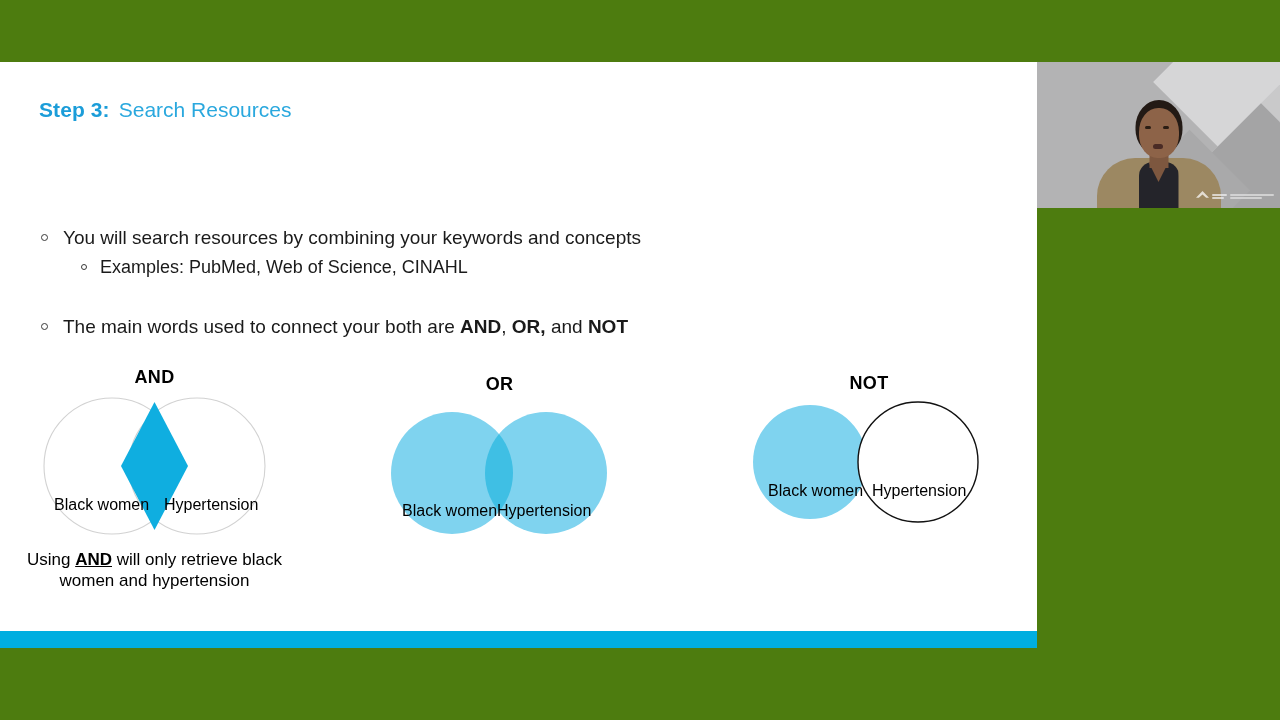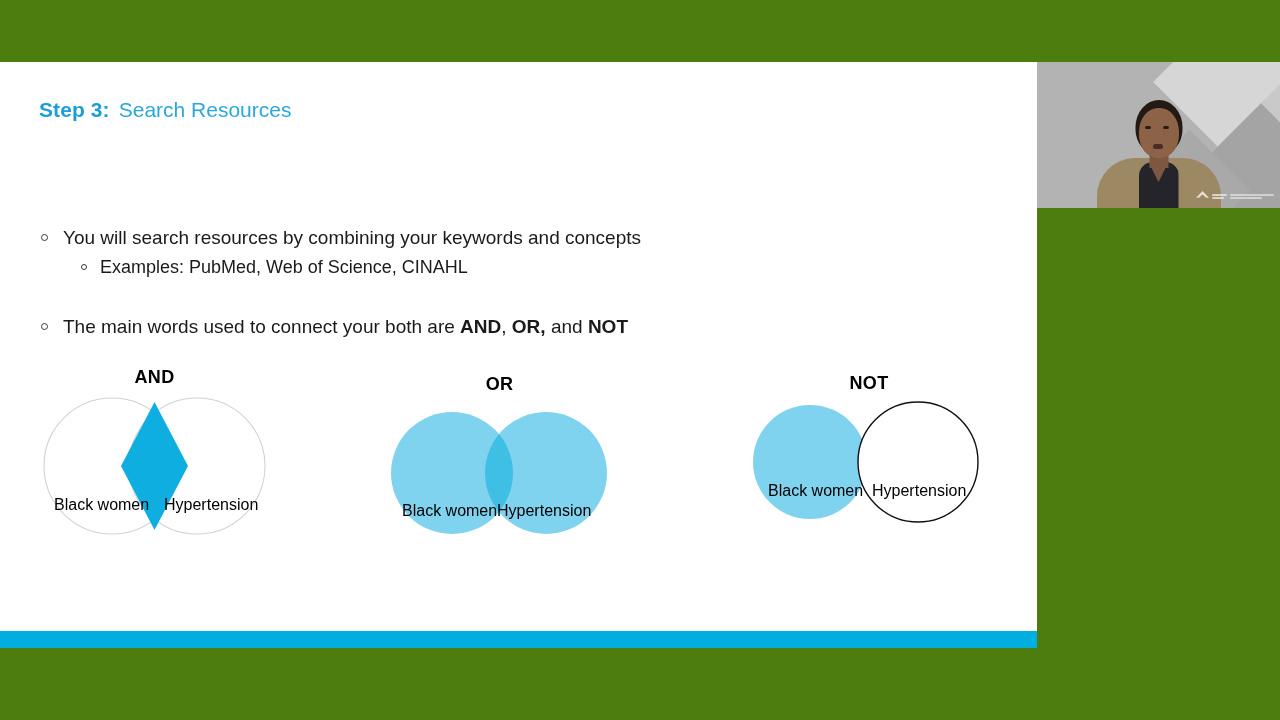--- a/index.html
+++ b/index.html
@@ -343,20 +343,21 @@
       <div class="venn-heading">AND</div>
       <div class="venn-canvas">
         <svg class="venn-svg" width="265" height="140" viewBox="0 0 265 140">
           <circle cx="90" cy="70" r="68" fill="#ffffff" stroke="#d2d2d2" stroke-width="1.1"></circle>
           <circle cx="175" cy="70" r="68" fill="#ffffff" stroke="#d2d2d2" stroke-width="1.1"></circle>
           <polygon points="132.5,6 166,70 132.5,134 99,70" fill="#0FAEE0"></polygon>
         </svg>
         <span class="venn-label" id="and-label-left">Black women</span>
         <span class="venn-label" id="and-label-right">Hypertension</span>
       </div>
+      <div class="venn-caption"><span>Using </span><span class="kw">AND</span><span> will only retrieve black women and hypertension</span></div>
     </div>
 
     <div class="venn-group" id="group-or">
       <div class="venn-heading">OR</div>
       <div class="venn-canvas">
         <svg class="venn-svg" width="235" height="140" viewBox="0 0 235 140">
           <defs>
             <clipPath id="clip-or-left">
               <circle cx="70" cy="70" r="61"></circle>
             </clipPath>

